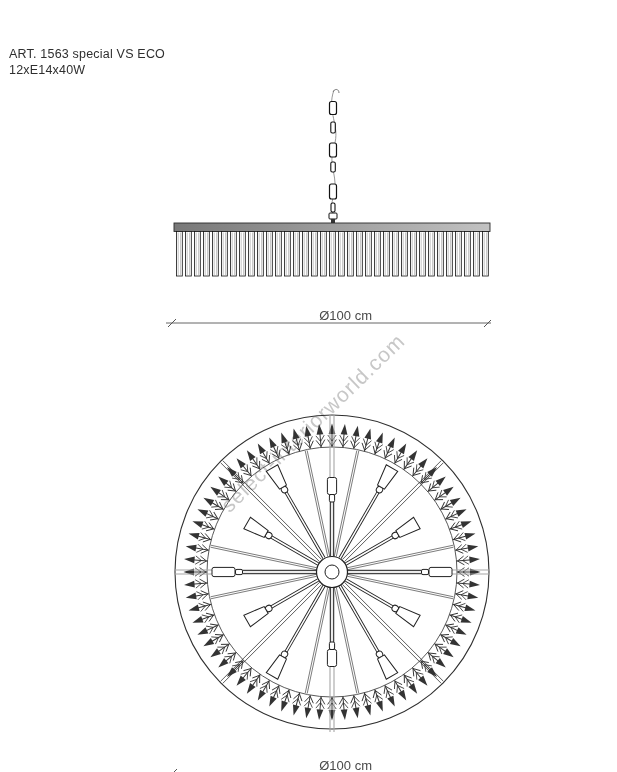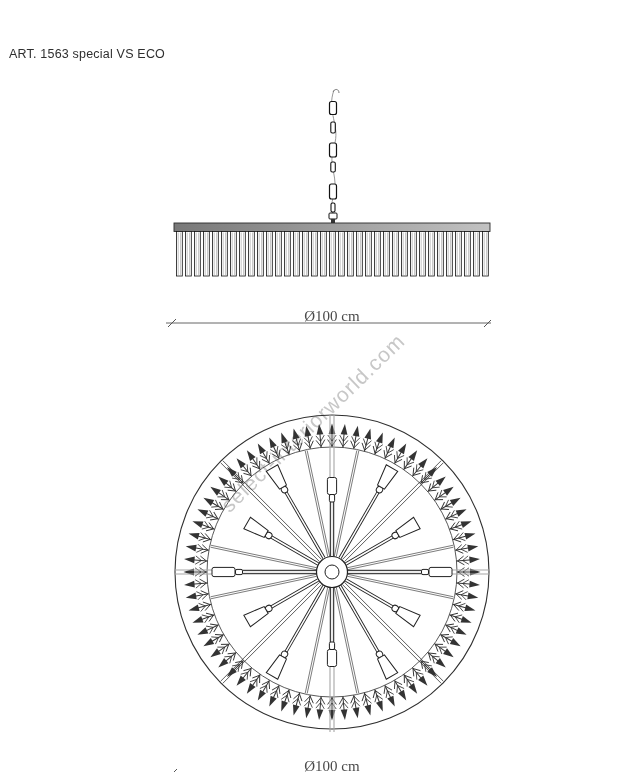--- a/index.html
+++ b/index.html
@@ -1,33 +1,34 @@
 <!DOCTYPE html>
 <html><head>
 <meta charset="utf-8">
 <style>
   html,body{margin:0;padding:0;background:#ffffff;}
   #page{position:relative;width:491px;height:772px;background:#fff;overflow:hidden;
         font-family:"Liberation Sans", sans-serif;margin-top:40px;}
   .spec-block{position:absolute;left:9px;top:6px;color:#2f2f2f;font-size:12.5px;line-height:16px;letter-spacing:.2px;}
   .notes-block{position:absolute;left:5px;top:727px;color:#1f1f1f;font-size:12.5px;line-height:15.5px;letter-spacing:.2px;}
-  .dim-label{position:absolute;color:#4a4a4a;font-size:15px;text-align:center;font-family:Liberation Serif, serif;}
+  .dim-label{position:absolute;color:#4a4a4a;font-size:13px;text-align:right;}
   .dim-label-v{position:absolute;color:#4a4a4a;font-size:12px;text-align:center;transform:rotate(-90deg);}
   .watermark{position:absolute;left:163px;top:371px;width:300px;height:24px;text-align:center;
              color:#c7c7c7;font-size:21px;letter-spacing:1px;transform:rotate(-44deg);z-index:1;}
   #drawing{position:absolute;left:0;top:0;z-index:2;}
   .txt{z-index:3;}
 </style>
 </head>
 <body>
 
 <div id="page">
 
   <div class="spec-block txt" style="position:absolute;">
     <div>ART. 1563 special VS ECO</div>
+    <div>12xE14x40W</div>
   </div>
 
   <div class="watermark">select-interiorworld.com</div>
 
   <svg id="drawing" width="617" height="772" viewBox="0 0 617 772">
       <defs>
         <linearGradient id="barGrad" x1="0" y1="0" x2="1" y2="0">
           <stop offset="0" stop-color="#787878"></stop>
           <stop offset="1" stop-color="#c2c2c2"></stop>
         </linearGradient>

